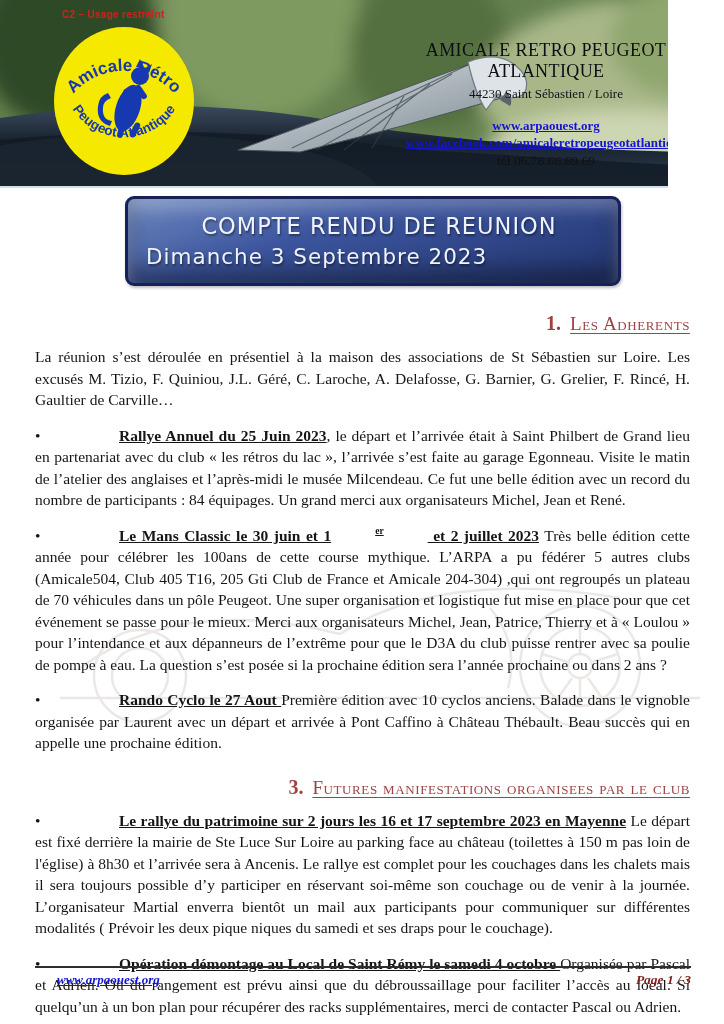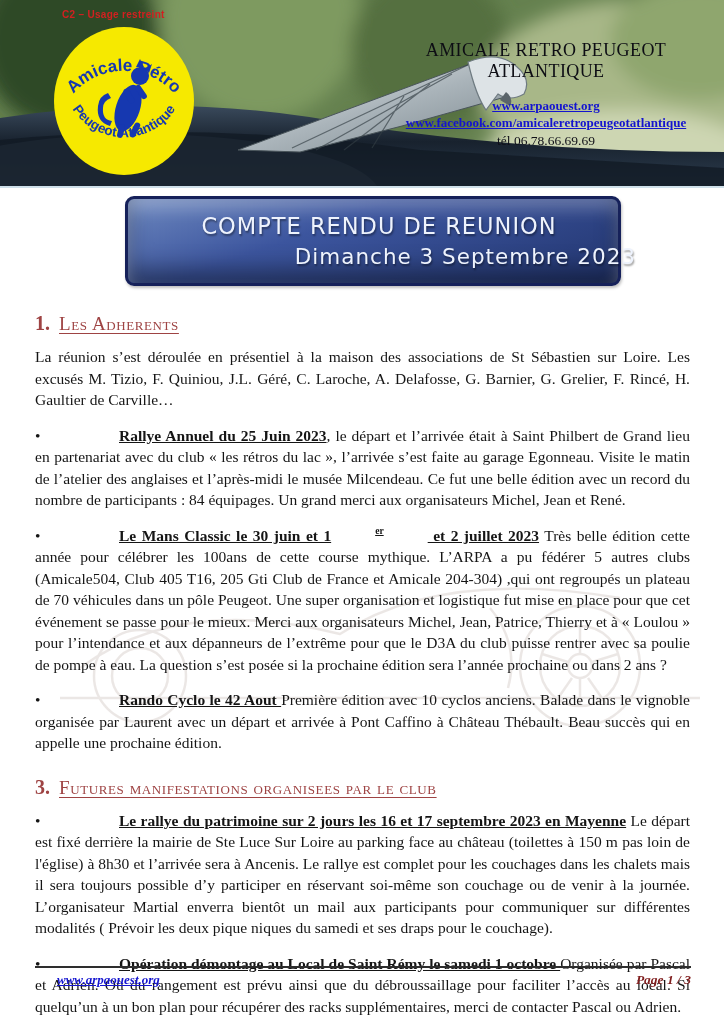--- a/index.html
+++ b/index.html
@@ -1,47 +1,47 @@
 <!DOCTYPE html>
 <html lang="fr"><head>
 <meta charset="utf-8">
 <style>
   html,body{margin:0;padding:0;background:#ffffff;}
   .page{position:relative;width:724px;height:1024px;background:#ffffff;overflow:hidden;
         font-family:"Liberation Serif",serif;color:#151515;}
 
   
-  .photo{position:relative;width:724px;height:186px;overflow:hidden;border-bottom:2px solid #cfe0ea;}
+  .photo{position:relative;width:668px;height:186px;overflow:hidden;border-bottom:2px solid #cfe0ea;}
   .photo svg{display:block;}
   .classification{position:absolute;left:62px;top:9px;font-family:"Liberation Sans",sans-serif;
         font-size:10px;font-weight:bold;color:#d22020;letter-spacing:.3px;}
   .logo{position:absolute;left:50px;top:24px;}
   .org-block{position:absolute;left:385px;top:40px;width:322px;text-align:center;}
   .org-name{font-size:18px;color:#0d0d14;letter-spacing:.4px;margin-bottom:3px;}
   .org-line{font-size:13px;line-height:17px;color:#101018;}
   .org-links{margin-top:15px;}
   .org-link{display:block;font-size:13px;line-height:17px;color:#1414cf;text-decoration:underline;font-weight:bold;}
   .org-phone{font-size:13.5px;line-height:18px;color:#101018;margin-top:1px;}
 
   
   .banner{margin:8px 0 0 125px;width:490px;height:84px;border:3px solid #16215a;border-radius:9px;
         background:linear-gradient(160deg,#6d88bf 0%,#3c559e 38%,#22356f 100%);
         box-shadow:inset 0 10px 16px rgba(255,255,255,.25), inset 0 -14px 22px rgba(0,0,0,.38), 1px 2px 3px rgba(0,0,0,.25);
         color:#eef3fd;font-family:"DejaVu Sans",sans-serif;letter-spacing:1px;
         display:flex;flex-direction:column;justify-content:center;}
   .banner-line1{font-size:22.5px;text-align:center;text-shadow:1px 2px 2px rgba(0,0,0,.4);padding-left:12px;}
-  .banner-line2{font-size:21.5px;text-align:right;transform:translateX(18px);margin-top:5px;
+  .banner-line2{font-size:21.5px;text-align:left;transform:translateX(18px);margin-top:5px;
         text-shadow:1px 2px 2px rgba(0,0,0,.4);}
 
   
   .watermark{position:absolute;left:20px;top:548px;z-index:0;opacity:.16;}
 
   
   .doc-body{position:relative;z-index:1;padding:14px 34px 0 35px;}
-  .sec-heading{margin:22px 0 11px 0;color:#9e4343;}
+  .sec-heading{margin:22px 0 11px 0;color:#9e4343;text-align:right;}
   .sec-heading:first-child{margin-top:12px;}
   .h-num{font-size:20px;font-weight:bold;margin-right:9px;}
   .h-text{font-size:19px;font-variant:small-caps;letter-spacing:.6px;
         text-decoration:underline;text-underline-offset:3px;}
   .para{font-size:15.5px;line-height:21.5px;text-align:justify;margin:0 0 14px 0;}
   .para .marker{display:inline-block;width:40px;}
   .bold{font-weight:bold;margin-left:44px;}
   .ul{text-decoration:underline;}
   sup{font-size:.62em;line-height:0;}
 
@@ -116,20 +116,21 @@
         <path d="M86,43 l4,-8 4,8 z M94,45 l8,-5 -3,9 z"></path>
         <rect x="88" y="60" width="6" height="16" rx="3" transform="rotate(-35 91 68)"></rect>
         <rect x="76" y="64" width="6" height="16" rx="3" transform="rotate(-30 79 72)"></rect>
         <rect x="68" y="100" width="6" height="14" rx="3" transform="rotate(14 71 107)"></rect>
         <rect x="82" y="98" width="6" height="16" rx="3" transform="rotate(26 85 106)"></rect>
       </g>
     </svg>
 
     <div class="org-block">
       <div class="org-name">AMICALE RETRO PEUGEOT ATLANTIQUE</div>
+      <div class="org-line">44230 Saint Sébastien / Loire</div>
       <div class="org-links">
         <a class="org-link" href="#">www.arpaouest.org</a>
         <a class="org-link" href="#">www.facebook.com/amicaleretropeugeotatlantique</a>
       </div>
       <div class="org-phone">tél 06.78.66.69.69</div>
     </div>
   </div>
 
   <div class="banner">
     <div class="banner-line1">COMPTE RENDU DE REUNION</div>
@@ -146,24 +147,24 @@
         <circle cx="120" cy="128" r="28"></circle>
       <path d="M40,150 L680,150 M60,120 Q160,46 320,86 Q420,20 600,50 M470,60 Q500,96 488,140"></path>
     </g>
   </svg>
 
   <div class="doc-body">
       <div class="sec-heading"><span class="h-num">1.</span><span class="h-text">Les Adherents</span></div>
       <div class="para"><span>La réunion s’est déroulée en présentiel à la maison des associations de St Sébastien sur Loire. Les excusés M. Tizio,  F. Quiniou, J.L. Géré, C. Laroche, A. Delafosse, G. Barnier, G. Grelier, F. Rincé, H. Gaultier de Carville…</span></div>
       <div class="para"><span class="marker">•</span><span class="bold ul">Rallye Annuel du 25 Juin 2023</span><span>, le départ et l’arrivée était à Saint Philbert de Grand lieu en partenariat avec du club « les rétros du lac », l’arrivée s’est faite au garage Egonneau. Visite le matin de l’atelier des anglaises et l’après-midi le musée Milcendeau. Ce fut une belle édition avec un record du nombre de participants : 84 équipages. Un grand merci aux organisateurs Michel, Jean et René.</span></div>
       <div class="para"><span class="marker">•</span><span class="bold ul">Le Mans Classic le 30 juin et 1</span><sup class="bold ul">er</sup><span class="bold ul"> et 2 juillet 2023</span><span> Très belle édition cette année pour célébrer les 100ans de cette course mythique. L’ARPA a pu fédérer 5 autres clubs (Amicale504, Club 405 T16, 205 Gti Club de France et Amicale 204-304) ,qui ont regroupés un plateau de 70 véhicules dans un pôle Peugeot. Une super organisation et logistique fut mise en place pour que cet événement se passe pour le mieux. Merci aux organisateurs Michel, Jean, Patrice, Thierry et à « Loulou » pour l’intendance et aux dépanneurs de l’extrême pour que le D3A du club puisse rentrer avec sa poulie de pompe à eau. La question s’est posée si la prochaine édition sera l’année prochaine ou dans 2 ans ?</span></div>
-      <div class="para"><span class="marker">•</span><span class="bold ul">Rando Cyclo le 42 Aout </span><span>Première édition avec 10 cyclos anciens. Balade dans le vignoble organisée par Laurent avec un départ et arrivée à Pont Caffino à Château Thébault. Beau succès qui en appelle une prochaine édition.</span></div>
+      <div class="para"><span class="marker">•</span><span class="bold ul">Rando Cyclo le 27 Aout </span><span>Première édition avec 10 cyclos anciens. Balade dans le vignoble organisée par Laurent avec un départ et arrivée à Pont Caffino à Château Thébault. Beau succès qui en appelle une prochaine édition.</span></div>
       <div class="sec-heading"><span class="h-num">3.</span><span class="h-text">Futures manifestations organisees par le club</span></div>
       <div class="para"><span class="marker">•</span><span class="bold ul">Le rallye du patrimoine sur 2 jours les 16 et 17 septembre 2023 en Mayenne</span><span> Le départ est fixé derrière la mairie de Ste Luce Sur Loire au parking face au château (toilettes à 150 m pas loin de l'église) à 8h30 et l’arrivée sera à Ancenis. Le rallye est complet pour les couchages dans les chalets mais il sera toujours possible d’y participer en réservant soi-même son couchage ou de venir à la journée. L’organisateur Martial enverra bientôt un mail aux participants pour communiquer sur différentes modalités ( Prévoir les deux pique niques du samedi et ses draps pour le couchage).</span></div>
-      <div class="para"><span class="marker">•</span><span class="bold ul">Opération démontage au Local de Saint Rémy le samedi 1 octobre </span><span>Organisée par Pascal et Adrien. Où du rangement est prévu ainsi que du débroussaillage pour faciliter l’accès au local. Si quelqu’un à un bon plan pour récupérer des racks supplémentaires, merci de contacter Pascal ou Adrien.</span></div>
+      <div class="para"><span class="marker">•</span><span class="bold ul">Opération démontage au Local de Saint Rémy le samedi 4 octobre </span><span>Organisée par Pascal et Adrien. Où du rangement est prévu ainsi que du débroussaillage pour faciliter l’accès au local. Si quelqu’un à un bon plan pour récupérer des racks supplémentaires, merci de contacter Pascal ou Adrien.</span></div>
     </div>
 
   <div class="footer">
     <a class="footer-link" href="#">www.arpaouest.org</a>
     <div class="footer-page">Page 1 / 3</div>
   </div>
 
 </div>
 
 </body></html>

